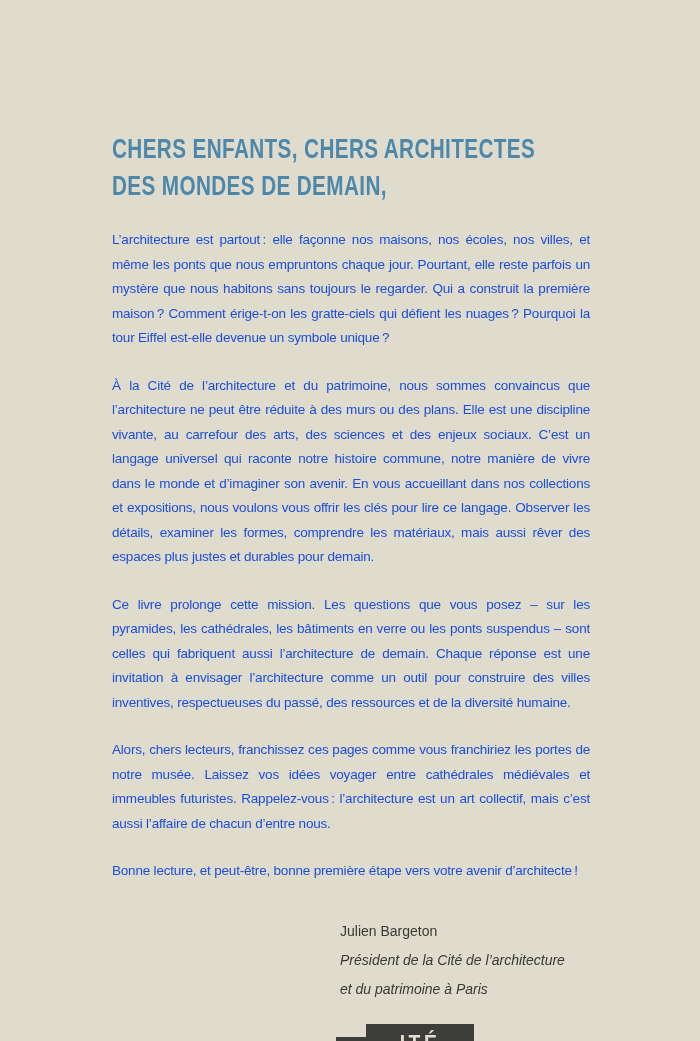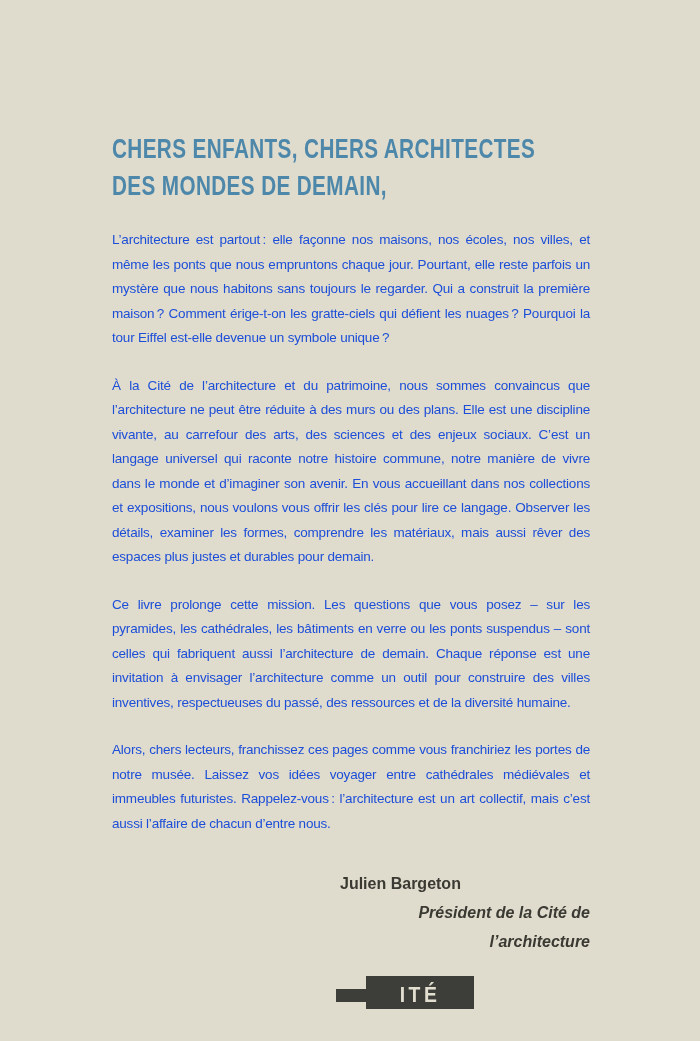--- a/index.html
+++ b/index.html
@@ -42,25 +42,24 @@
     margin: 0 0 23px 0;
   }
   .body-text p.single-line {
     white-space: nowrap;
     text-align: left;
     margin-bottom: 0;
   }
   .signature {
     margin: 33px 0 15px 228px;
     color: #3a3932;
-    font-size: 16px;
+    font-size: 14px;
     line-height: 29px;
-    font-weight: bold;
   }
-  .signature .sig-role { font-style: italic; text-align: right; }
+  .signature .sig-role { font-style: italic; }
   .cite-logo {
     position: relative;
     margin: 20px 0 0 224px;
     width: 138px;
     height: 58px;
   }
   .cite-logo .blk { position: absolute; background: #3d3d39; }
   .cite-top  { left: 30px;  top: 0;    width: 108px; height: 13px; }
   .cite-arm  { left: 0;     top: 13px; width: 32px;  height: 13px; }
   .cite-mid  { left: 30px;  top: 13px; width: 108px; height: 20px; }
@@ -86,25 +85,27 @@
     <h1 class="title">
       <div class="tline">CHERS ENFANTS, CHERS ARCHITECTES</div>
       <div class="tline">DES MONDES DE DEMAIN,</div>
     </h1>
 
     <div class="body-text">
       <p>L’architecture est partout : elle façonne nos maisons, nos écoles, nos villes, et même les ponts que nous empruntons chaque jour. Pourtant, elle reste parfois un mystère que nous habitons sans toujours le regarder. Qui a construit la première maison ? Comment érige-t-on les gratte-ciels qui défient les nuages ? Pourquoi la tour Eiffel est-elle devenue un symbole unique ?</p>
       <p>À la Cité de l’architecture et du patrimoine, nous sommes convaincus que l’architecture ne peut être réduite à des murs ou des plans. Elle est une discipline vivante, au carrefour des arts, des sciences et des enjeux sociaux. C’est un langage universel qui raconte notre histoire commune, notre manière de vivre dans le monde et d’imaginer son avenir. En vous accueillant dans nos collections et expositions, nous voulons vous offrir les clés pour lire ce langage. Observer les détails, examiner les formes, comprendre les matériaux, mais aussi rêver des espaces plus justes et durables pour demain.</p>
       <p>Ce livre prolonge cette mission. Les questions que vous posez – sur les pyramides, les cathédrales, les bâtiments en verre ou les ponts suspendus – sont celles qui fabriquent aussi l’architecture de demain. Chaque réponse est une invitation à envisager l’architecture comme un outil pour construire des villes inventives, respectueuses du passé, des ressources et de la diversité humaine.</p>
       <p>Alors, chers lecteurs, franchissez ces pages comme vous franchiriez les portes de notre musée. Laissez vos idées voyager entre cathédrales médiévales et immeubles futuristes. Rappelez-vous : l’architecture est un art collectif, mais c’est aussi l’affaire de chacun d’entre nous.</p>
+      <p class="single-line">Bonne lecture, et peut-être, bonne première étape vers votre avenir d’architecte !</p>
     </div>
 
     <div class="signature">
       <div class="sig-name">Julien Bargeton</div>
       <div class="sig-role">Président de la Cité de l’architecture</div>
+      <div class="sig-role">et du patrimoine à Paris</div>
     </div>
 
     <div class="cite-logo">
       <div class="blk cite-top"></div>
       <div class="blk cite-arm"></div>
       <div class="blk cite-mid"></div>
 
       <div class="cite-letters">ITÉ</div>
 
     </div>

